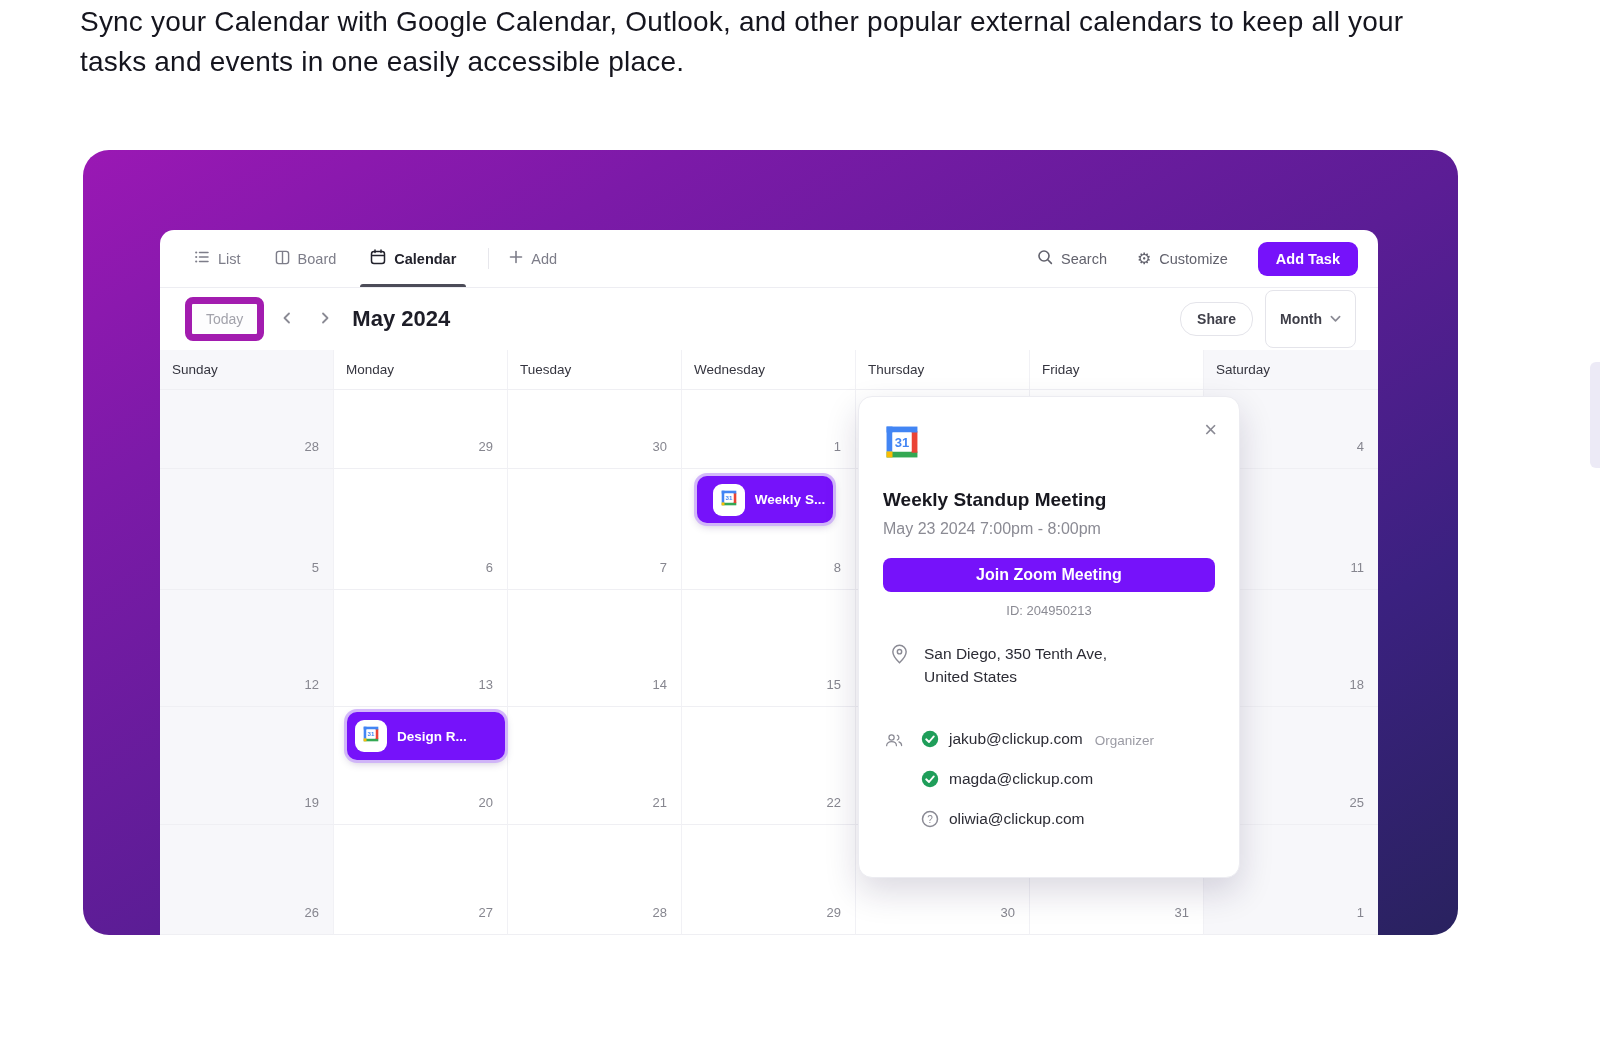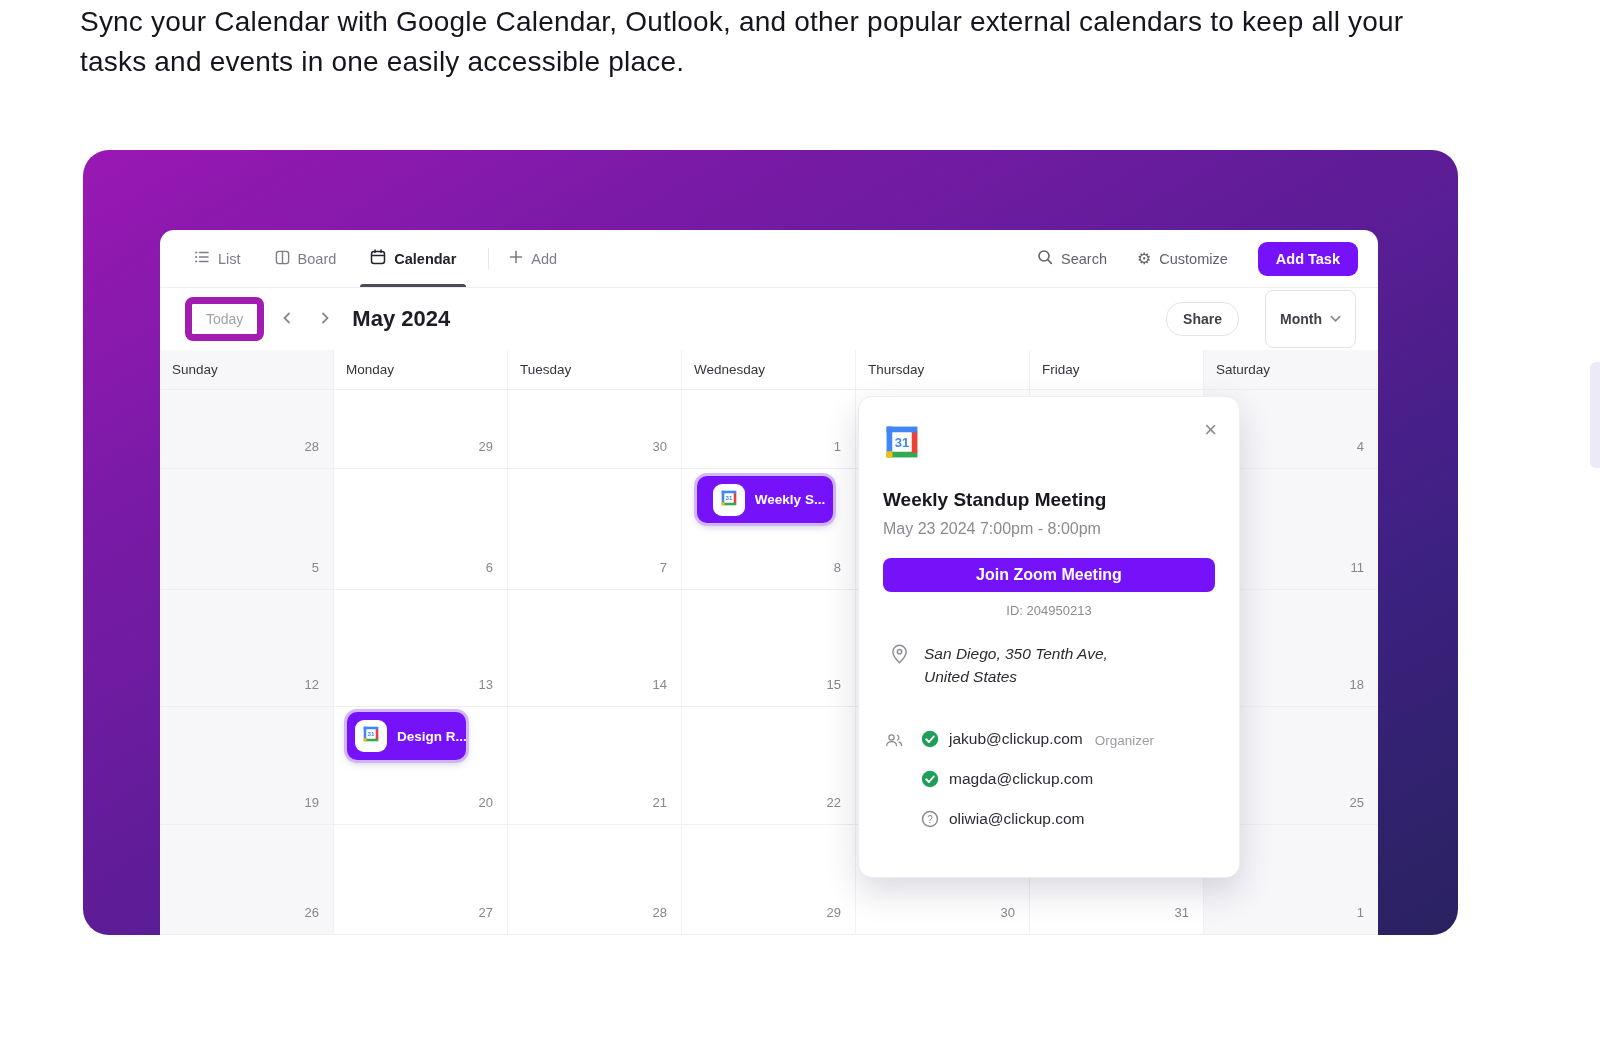--- a/index.html
+++ b/index.html
@@ -40,21 +40,21 @@
   .nav-row { height:62px; display:flex; align-items:center; padding:0 22px 0 25px; flex:none; }
   .today-btn { border:7px solid #a21caf; background:#fdfdfe; color:#a2a2ab; font-size:14px;
     border-radius:8px; padding:7px 14px; cursor:pointer; }
   .nav-arrow { width:30px; height:30px; display:flex; align-items:center; justify-content:center;
     cursor:pointer; margin-left:8px; }
   .month-title { font-size:22px; font-weight:700; color:#1d1d27; margin-left:12px; }
   .nav-spacer { flex:1; }
   .share-btn { border:1px solid #e4e4ea; background:#fff; color:#3f3f49; font-size:14px;
     font-weight:700; border-radius:16px; padding:8px 16px; cursor:pointer; }
   .view-btn { border:1px solid #e4e4ea; background:#fff; color:#3f3f49; font-size:14px;
-    font-weight:600; border-radius:8px; padding:20px 14px; margin-left:26px; cursor:pointer;
+    font-weight:600; border-radius:8px; padding:20px 14px; margin-left:12px; cursor:pointer;
     display:flex; align-items:center; gap:8px; }
 
   
   .dow-row { display:grid; grid-template-columns:repeat(7,1fr); height:40px; flex:none;
     border-bottom:1px solid #efeff3; }
   .dow-cell { display:flex; align-items:center; padding-left:12px; font-size:13.5px;
     color:#35353f; border-right:1px solid #f1f1f5; }
   .dow-cell:last-child { border-right:none; }
   .weekend { background:#f7f7fa; }
 
@@ -65,39 +65,39 @@
   .day-cell { border-right:1px solid #f1f1f5; border-bottom:1px solid #efeff3;
     display:flex; align-items:flex-end; justify-content:flex-end;
     padding:0 14px 14px 0; font-size:13px; color:#86868f; }
   .day-cell:nth-child(7n) { border-right:none; }
 
   
   .event-chip { position:absolute; background:#7612fa; border-radius:10px;
     display:flex; align-items:center; cursor:pointer;
     box-shadow:0 0 0 3px rgba(206,176,250,.9), 0 3px 8px rgba(40,10,90,.25); }
   .chip-weekly { left:537px; top:86px; width:136px; height:47px;justify-content:center; }
-  .chip-design { left:187px; top:322px; width:119px; height:48px; }
+  .chip-design { left:187px; top:322px; width:158px; height:48px; }
   .chip-iconbox { width:32px; height:32px; background:#fff; border-radius:9px; margin-left:8px;
     display:flex; align-items:center; justify-content:center; flex:none; }
   .chip-label { color:#fff; font-size:13.5px; font-weight:700; margin-left:10px;
     white-space:nowrap; overflow:hidden; }
 
   
   .popup { position:absolute; left:698px; top:6px; width:382px; height:482px; background:#fff;
     border:1px solid #ececf1; border-radius:14px; padding:26px 24px;
     box-shadow:0 14px 34px rgba(30,18,70,.16); z-index:5; }
   .popup-close { position:absolute; top:22px; right:22px; font-size:22px; color:#8a8a94;
     cursor:pointer; line-height:1; }
   .popup-title { margin-top:24px; font-size:19px; font-weight:700; color:#17171f; }
   .popup-datetime { margin-top:9px; font-size:16px; color:#8b8b94; }
   .join-btn { margin-top:20px; width:100%; height:34px; background:#7612fa; color:#fff;
     border:none; border-radius:8px; font-size:16px; font-weight:700; cursor:pointer;
     font-family:"Liberation Sans", sans-serif; }
   .meeting-id { margin-top:11px; text-align:center; font-size:13px; color:#8b8b94; }
-  .loc-row { margin-top:24px; display:flex;font-style:italic; }
+  .loc-row { margin-top:24px; display:flex; }
   .loc-icon { margin:2px 0 0 8px; flex:none; }
   .loc-text { margin-left:16px; font-size:15.5px; color:#2c2c35; line-height:23px; }
   .att-list { margin-top:20px; }
   .att-row { display:flex; align-items:flex-end; height:40px; }
   .att-people { width:18px; margin-left:2px; flex:none; display:flex; }
   .att-status { margin-left:18px; flex:none; display:flex; }
   .att-email { margin-left:10px; font-size:15.5px; color:#2c2c35; }
   .att-role { margin-left:12px; font-size:13.5px; color:#9b9ba4; }
 
   

